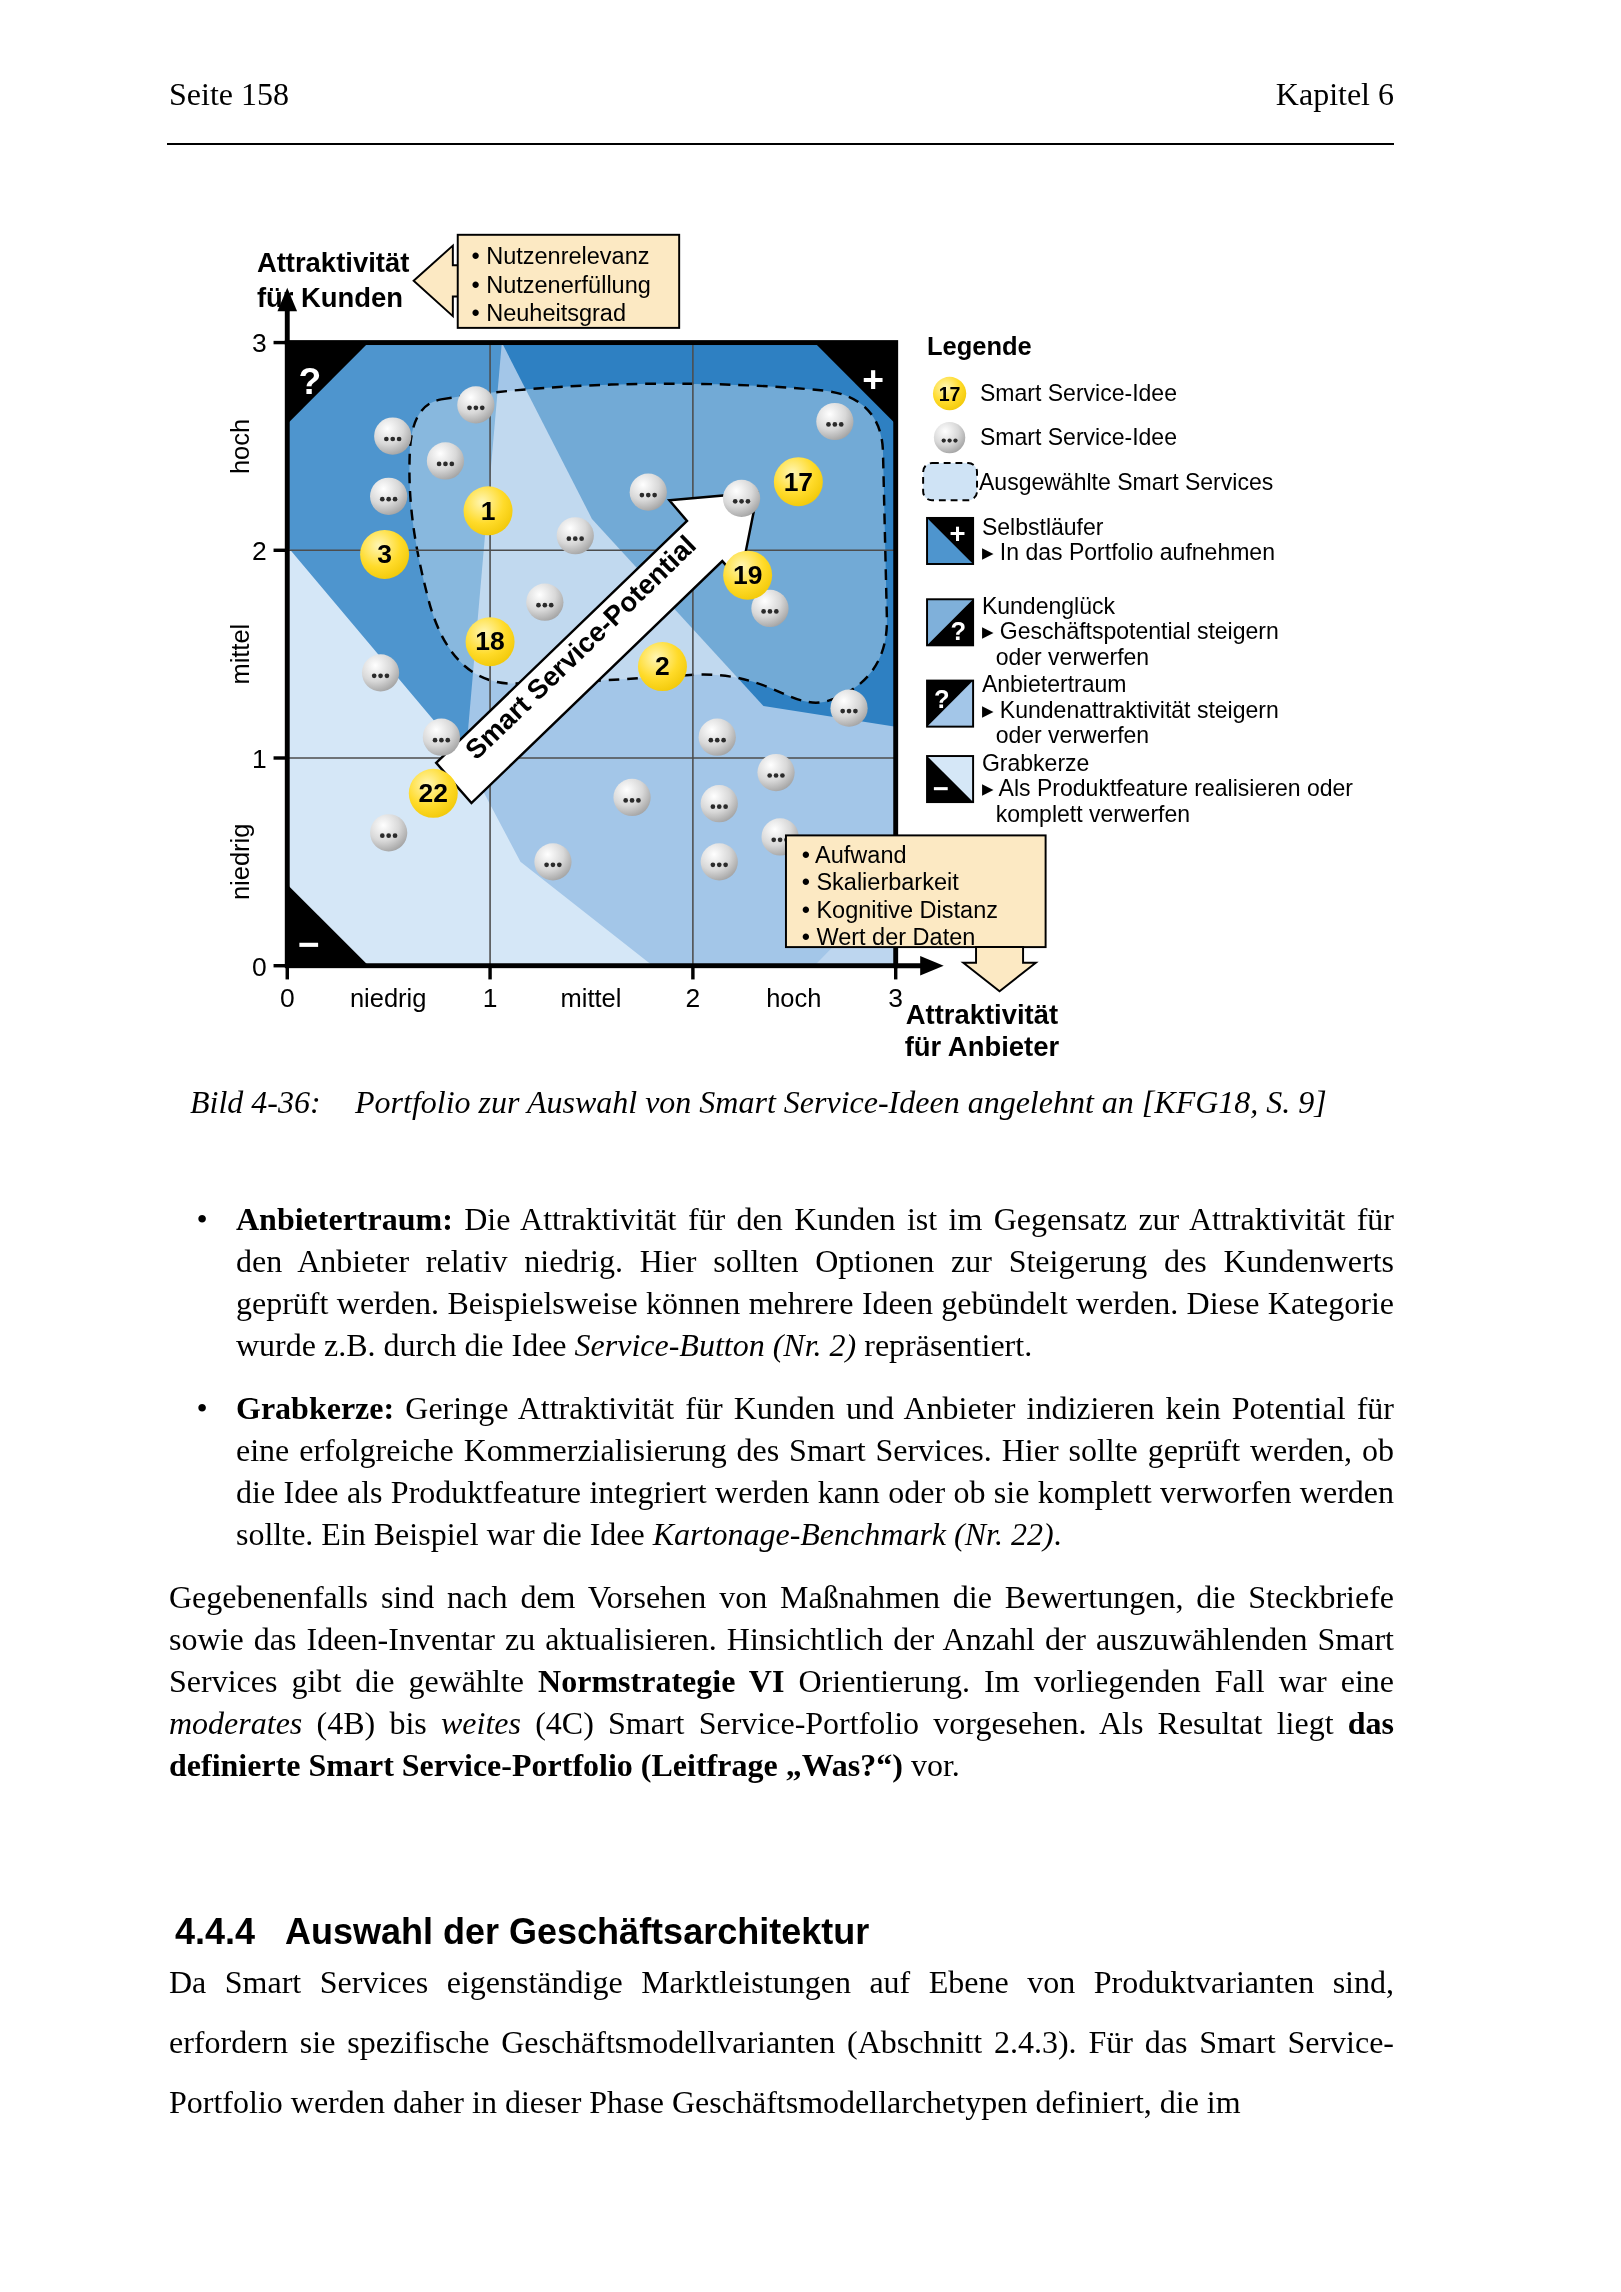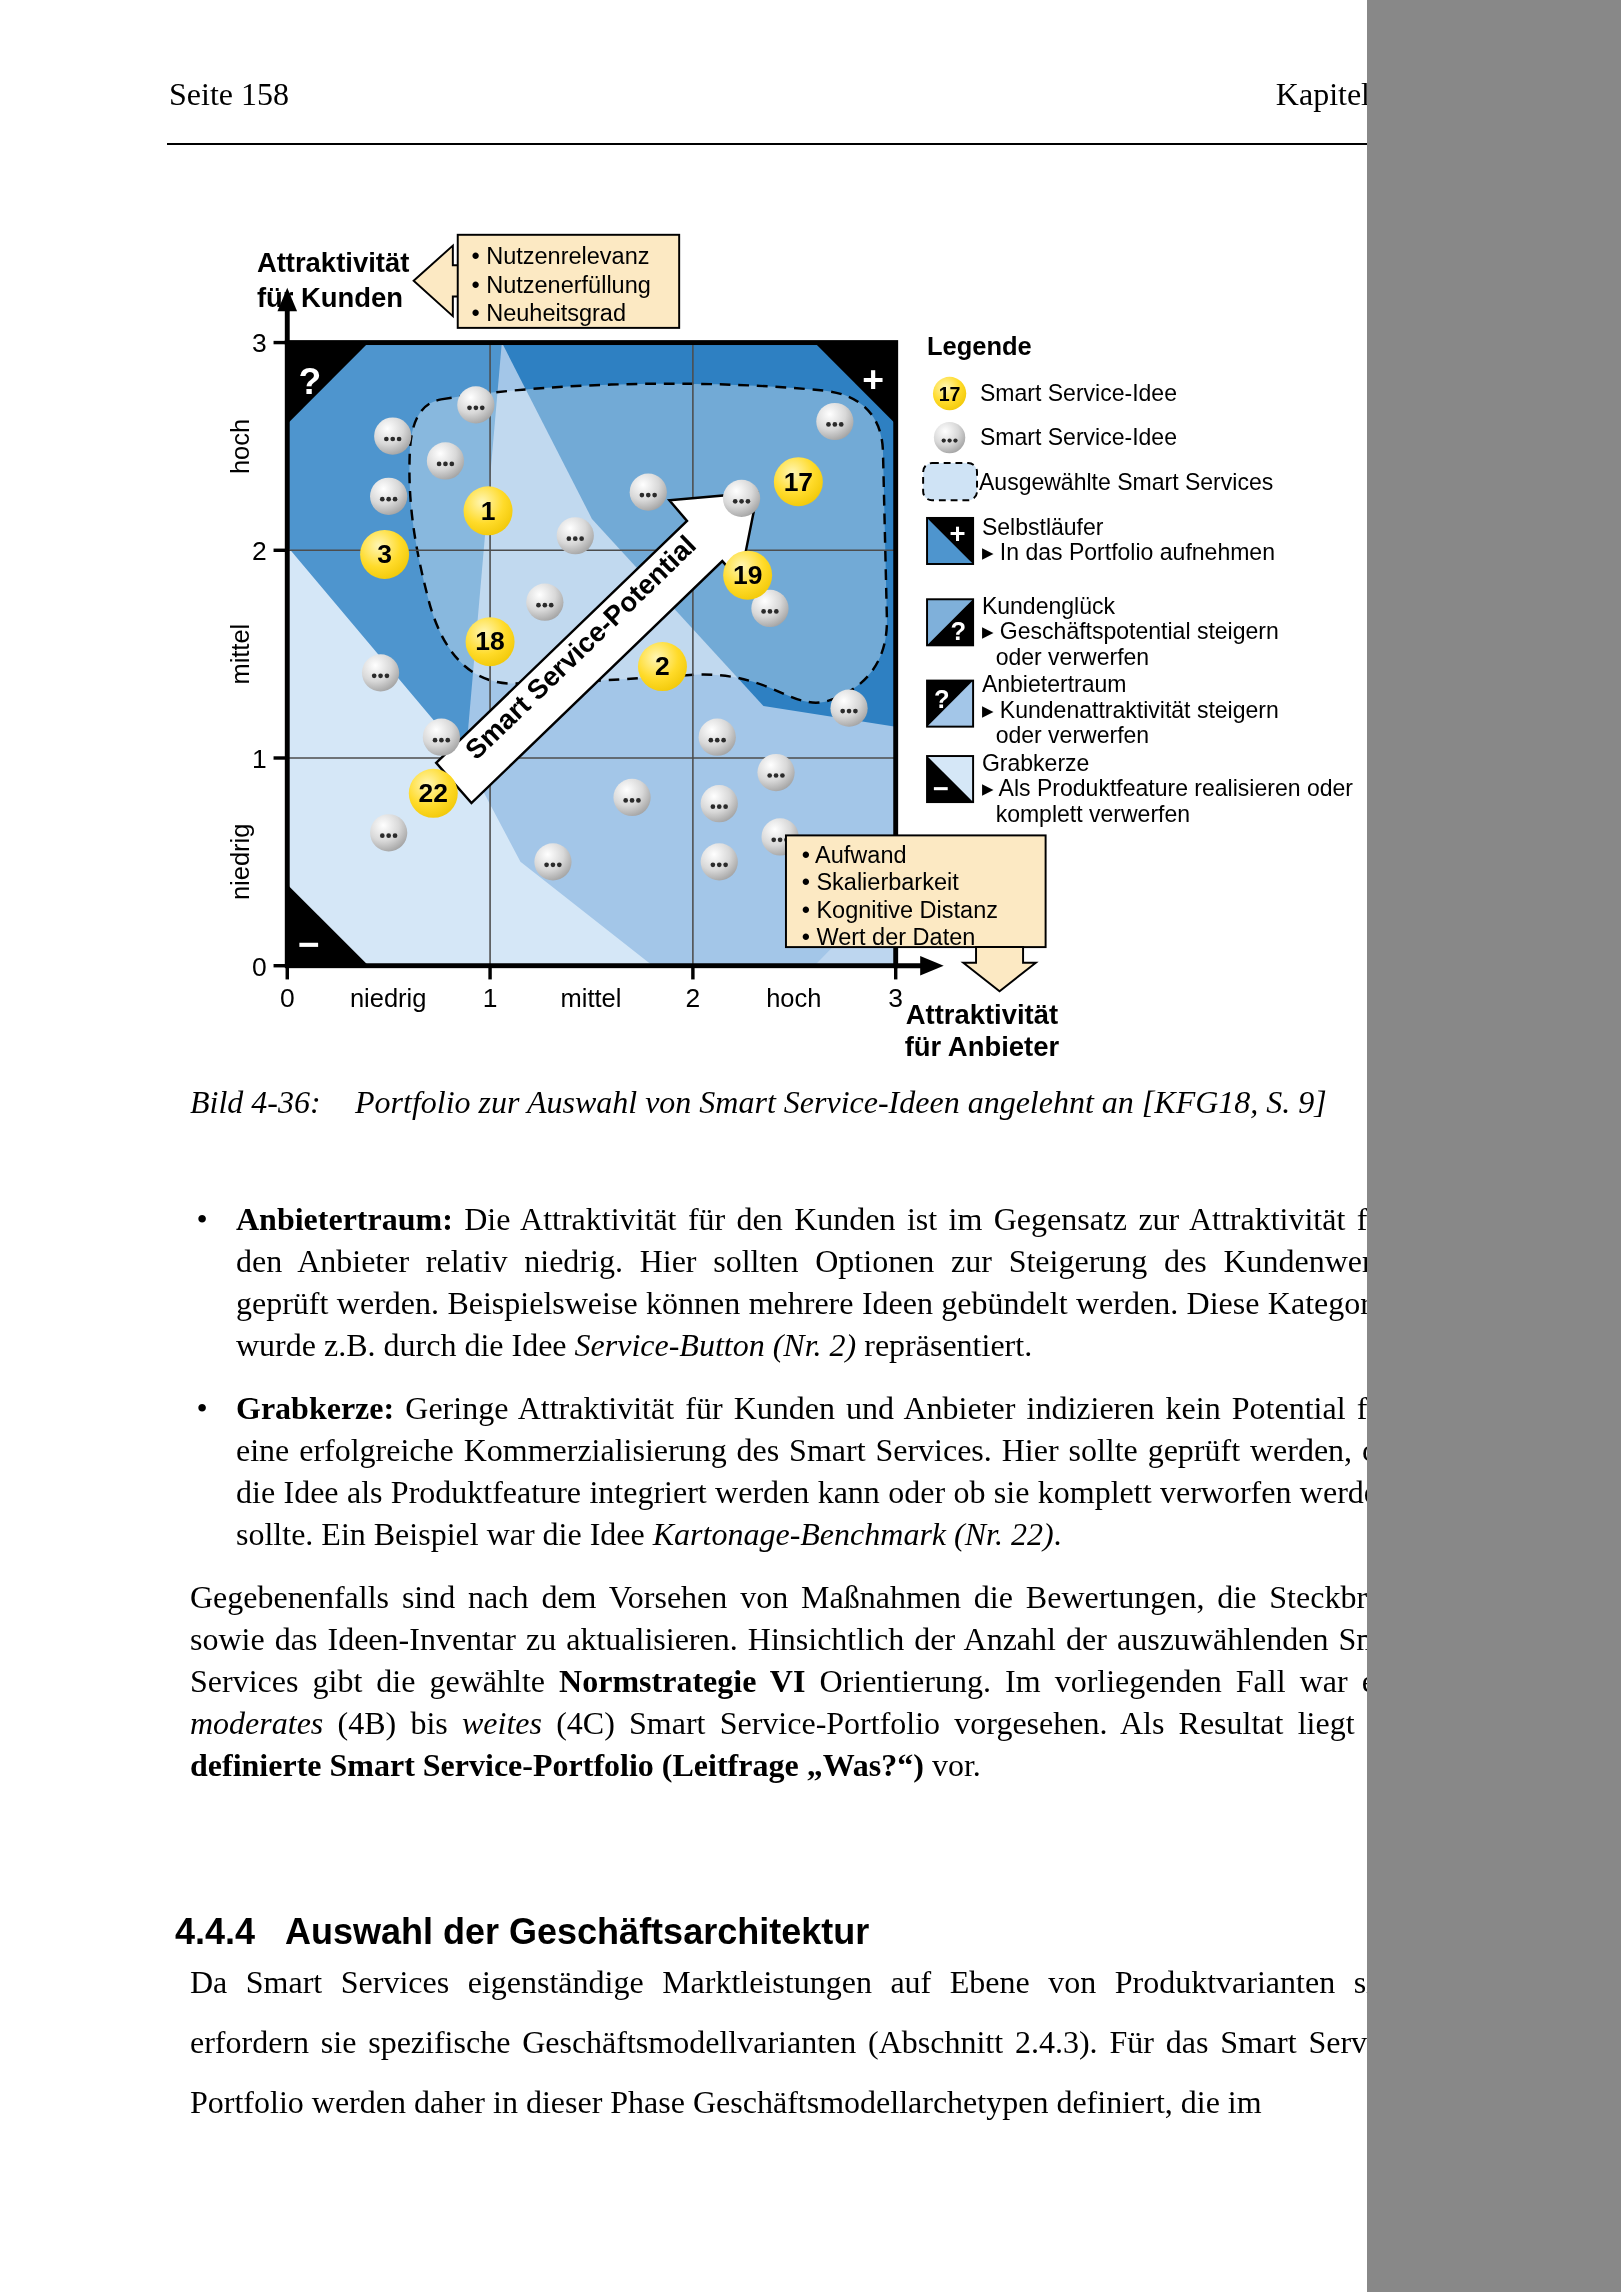--- a/index.html
+++ b/index.html
@@ -1,31 +1,31 @@
 <!DOCTYPE html>
 <html lang="de"><head>
 <meta charset="utf-8">
 <style>
   html,body{margin:0;padding:0;background:#888;}
-  .page{position:relative;width:1367px;height:2293px;background:#ffffff;
+  .page{position:relative;width:1621px;height:2293px;background:#ffffff;
         font-family:"Liberation Serif",serif;color:#000;overflow:hidden;}
   
   .hdr-left{position:absolute;left:169px;top:76px;font-size:32px;}
   .hdr-right{position:absolute;left:169px;top:76px;width:1225px;text-align:right;font-size:32px;}
   .hdr-rule{position:absolute;left:167px;top:143px;width:1227px;border-top:2px solid #000;}
   
   .fig{position:absolute;left:147px;top:225px;width:1323px;height:872px;}
   
   .caption{position:absolute;left:169px;top:1084px;width:1225px;font-size:32px;font-style:italic;display:flex;}
   .caption-label{flex:none;width:165px;margin-left:21px;}
   
   .bullet{position:absolute;left:169px;width:1225px;font-size:32px;line-height:42px;
           text-align:justify;padding-left:67px;box-sizing:border-box;hyphens:auto;}
   .bullet .marker{position:absolute;left:27.4px;top:0;}
-  .para{position:absolute;left:169px;width:1225px;font-size:32px;line-height:42px;text-align:justify;hyphens:auto;margin-left:21px;}
+  .para{position:absolute;left:169px;width:1225px;font-size:32px;line-height:42px;text-align:justify;hyphens:auto;}
   .seg-b{font-weight:bold;}
   .seg-i{font-style:italic;}
   .heading{position:absolute;left:175px;top:1911px;width:1225px;
            font-family:"Liberation Sans",sans-serif;font-weight:bold;font-size:36px;display:flex;}
   .heading .num{flex:none;width:110px;}
   
   .sans{font-family:"Liberation Sans",sans-serif;}
   .ax-num{font-size:27px;}
   .ax-cat{font-size:26px;}
   .ax-title{font-size:28px;font-weight:bold;}

